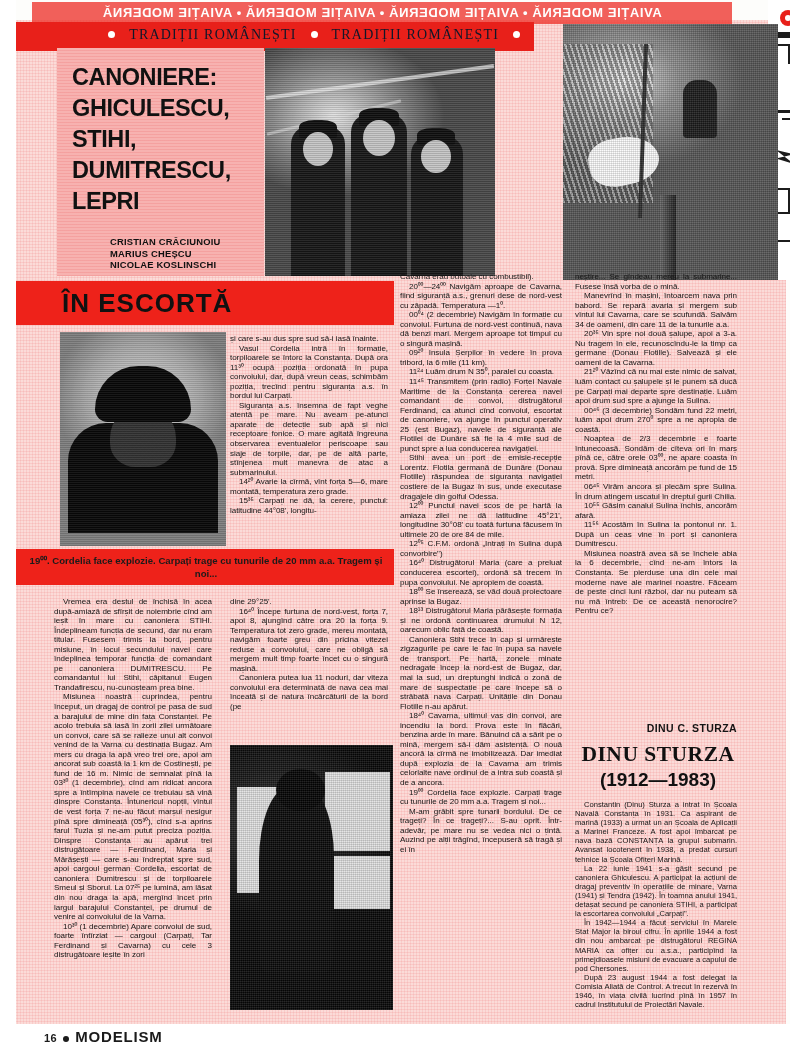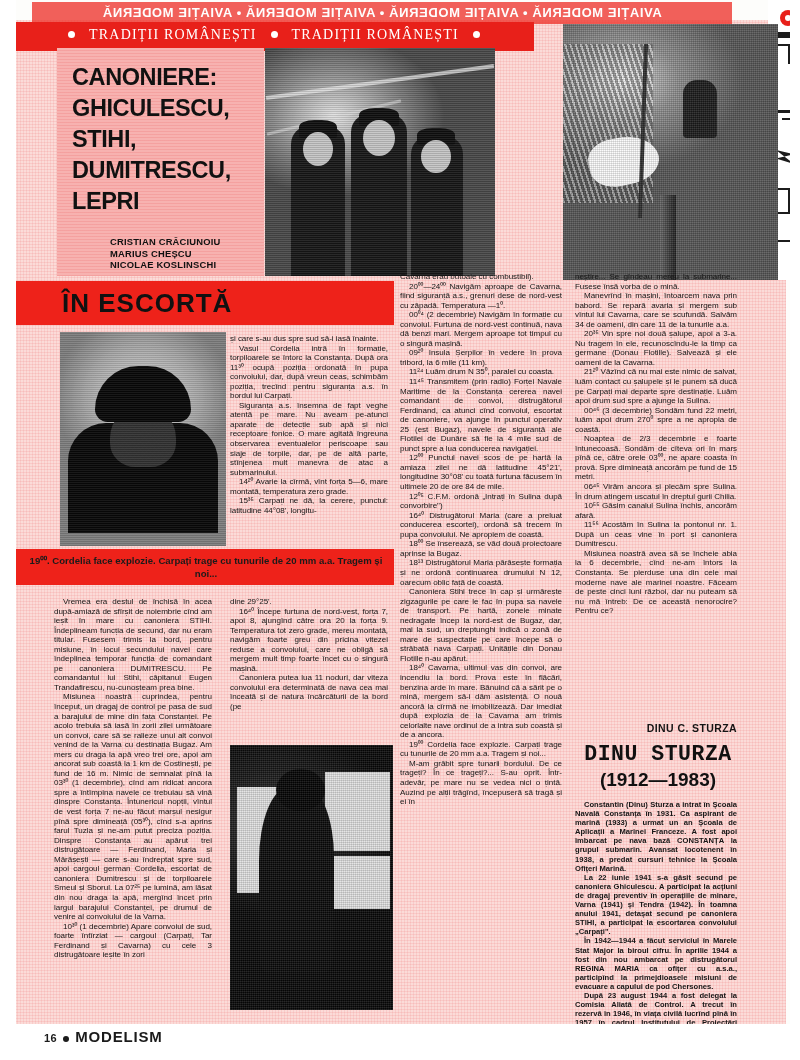--- a/index.html
+++ b/index.html
@@ -64,26 +64,26 @@
     text-align: center;
     filter: blur(.3px);
   }
 
   
   .tr-strip {
     position: absolute;
     left: 14px; top: 22px;
     width: 520px; height: 29px;
     background: #e8201a;
-    color: #ffffff;
+    color: #0f172a;
     font-family: "Liberation Serif", serif;
     font-size: 14px;
     letter-spacing: 1.2px;
     line-height: 25px;
-    text-align: center;
+    text-align: right;
     white-space: nowrap;
     overflow: hidden;
   }
   .tr-strip span.sep {
     display: inline-block;
     width: 7px; height: 7px;
     border-radius: 50%;
     background: #ffffff;
     margin: 0 14px 2px 14px;
     vertical-align: middle;
@@ -343,21 +343,21 @@
     letter-spacing: .4px;
     color: #141414;
   }
 
   
   .bio-name {
     position: absolute;
     left: 575px; top: 742px;
     width: 166px;
     text-align: center;
-    font-family: Liberation Mono, monospace;
+    font-family: Liberation Serif, serif;
     font-weight: bold;
     font-size: 21.5px;
     letter-spacing: .5px;
     line-height: 25px;
     color: #111111;
   }
   .bio-years {
     position: absolute;
     left: 575px; top: 768px;
     width: 166px;
@@ -366,21 +366,21 @@
     font-weight: bold;
     font-size: 19px;
     line-height: 23px;
     color: #111111;
   }
   .bio-body {
     position: absolute;
     left: 575px; top: 800px;
     width: 162px;
     font-family: "Liberation Sans", sans-serif;
-    font-weight: bold;
+    font-weight: normal;
     font-size: 7.6px;
     line-height: 9.1px;
     text-align: justify;
     color: #161616;
   }
   .bio-body p { margin: 0; text-indent: 9px; }
 
   
   .footer {
     position: absolute;
@@ -502,20 +502,21 @@
     <div class="grain"></div>
   </div>
 
   <div class="col" id="col3">
     <p class="noind">Cavarna erau butoaie cu combustibil).</p>
     <p>20⁰⁰—24⁰⁰ Navigăm aproape de Cavarna, fiind siguranță a.s., grenuri dese de nord-vest cu zăpadă. Temperatura —1⁰.</p>
     <p>00⁰⁴ (2 decembrie) Navigăm în formație cu convoiul. Furtuna de nord-vest continuă, nava dă benzi mari. Mergem aproape tot timpul cu o singură mașină.</p>
     <p>09²⁰ Insula Șerpilor în vedere în prova tribord, la 6 mile (11 km).</p>
     <p>11²⁴ Luăm drum N 35⁰, paralel cu coasta.</p>
     <p>11⁴⁵ Transmitem (prin radio) Forței Navale Maritime de la Constanța cererea navei comandant de convoi, distrugătorul Ferdinand, ca atunci cînd convoiul, escortat de canoniere, va ajunge în punctul operativ 25 (est Bugaz), navele de siguranță ale Flotilei de Dunăre să fie la 4 mile sud de punct spre a lua conducerea navigației.</p>
+    <p>Stihi avea un port de emisie-recepție Lorentz. Flotila germană de Dunăre (Donau Flotille) răspundea de siguranța navigației costiere de la Bugaz în sus, unde executase dragajele din golful Odessa.</p>
     <p>12⁰⁰ Punctul navei scos de pe hartă la amiaza zilei ne dă latitudine 45°21', longitudine 30°08' cu toată furtuna făcusem în ultimele 20 de ore 84 de mile.</p>
     <p>12⁰⁵ C.F.M. ordonă „Intrați în Sulina după convorbire")</p>
     <p>16⁴⁰ Distrugătorul Maria (care a preluat conducerea escortei), ordonă să trecem în pupa convoiului. Ne apropiem de coastă.</p>
     <p>18⁰⁰ Se înserează, se văd două proiectoare aprinse la Bugaz.</p>
     <p>18¹³ Distrugătorul Maria părăsește formația și ne ordonă continuarea drumului N 12, oarecum oblic față de coastă.</p>
     <p>Canoniera Stihi trece în cap și urmărește zigzagurile pe care le fac în pupa sa navele de transport. Pe hartă, zonele minate nedragate încep la nord-est de Bugaz, dar, mai la sud, un dreptunghi indică o zonă de mare de suspectație pe care începe să o străbată nava Carpați. Unitățile din Donau Flotille n-au apărut.</p>
     <p>18⁴⁰ Cavarna, ultimul vas din convoi, are incendiu la bord. Prova este în flăcări, benzina arde în mare. Bănuind că a sărit pe o mină, mergem să-i dăm asistență. O nouă ancoră la cîrmă ne imobilizează. Dar imediat după explozia de la Cavarna am trimis celorlalte nave ordinul de a intra sub coastă și de a ancora.</p>
     <p>19⁰⁰ Cordelia face explozie. Carpați trage cu tunurile de 20 mm a.a. Tragem și noi...</p>
     <p>M-am grăbit spre tunarii bordului. De ce trageți? În ce trageți?... S-au oprit. Într-adevăr, pe mare nu se vedea nici o țintă. Auzind pe alții trăgînd, începuseră să tragă și ei în</p>
   </div>

